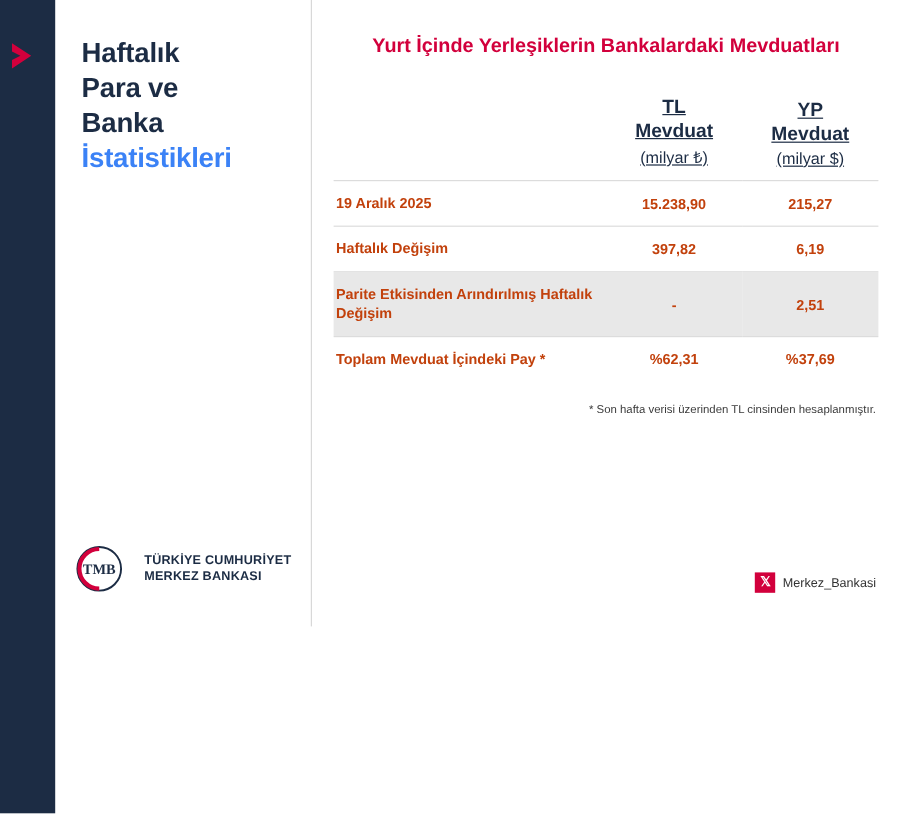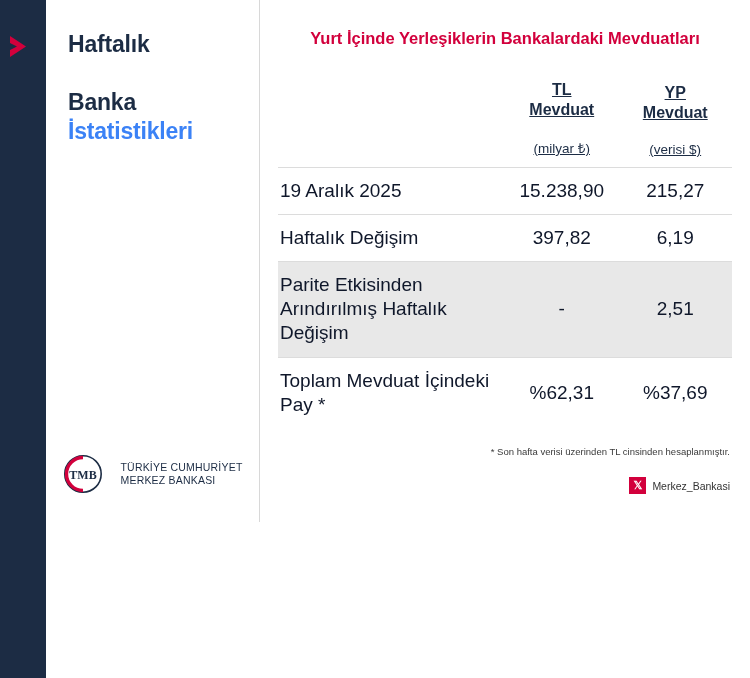--- a/index.html
+++ b/index.html
@@ -59,21 +59,21 @@
     gap: 18px;
     white-space: nowrap;
   }
   .cbrt-mark {
     width: 40px; height: 40px;
     flex: 0 0 40px;
     position: relative;
   }
   .cbrt-text {
     font-size: 10.5px;
-    font-weight: normal;
+    font-weight: bold;
     line-height: 1.25;
     color: #1c2c44;
     letter-spacing: 0.2px;
   }
   .cbrt-text .l2 { display: block; }
   
   .content {
     flex: 1 1 auto;
     position: relative;
     padding: 28px 18px 0 18px;
@@ -105,29 +105,30 @@
   th.colhead .big {
     display: block;
     font-size: 16px;
     font-weight: bold;
     line-height: 1.25;
   }
   th.colhead .unit {
     display: block;
     font-size: 13.5px;
     font-weight: normal;
-    margin-top: 19px;
+    margin-top: 2px;
   }
   tbody tr { border-top: 1px solid #dcdcdc; }
   tbody tr.shaded { background: #e8e8e8; }
   tbody td {
     padding: 11px 4px;
-    font-size: 19px;
-    color: #0f172a;
+    font-size: 12px;
+    color: #c2410c;
     vertical-align: middle;
+    font-weight: bold;
   }
   tbody td.label {
     text-align: left;
     padding-left: 2px;
     line-height: 1.27;
   }
   tbody td.val {
     text-align: center;
     white-space: nowrap;
   }
@@ -177,21 +178,21 @@
     <div class="rail-arrow">
       <svg width="30" height="30" viewBox="0 0 30 30">
         <path d="M2 4 L18 14.5 L2 25 L2 18 L9 14.5 L2 11 Z" fill="#d2003c"></path>
       </svg>
     </div>
   </div>
 
   <div class="left-panel">
     <div class="title-block">
       <span>Haftalık</span><br>
-      <br>
+      <span>Para ve</span><br>
       <span>Banka</span>
       <span class="title-accent">İstatistikleri</span>
     </div>
 
     <div class="cbrt-logo">
       <div class="cbrt-mark">
         <svg width="40" height="40" viewBox="0 0 40 40">
           <circle cx="20" cy="20" r="18.2" fill="none" stroke="#1c2c44" stroke-width="1.6"></circle>
           <path d="M20 3.5 A16.5 16.5 0 0 0 20 36.5" fill="none" stroke="#d2003c" stroke-width="3.4"></path>
           <text x="20" y="24.5" text-anchor="middle" font-family="Liberation Serif, serif" font-size="12" font-weight="bold" fill="#1c2c44">TMB</text>
@@ -220,21 +221,21 @@
         <tr>
           <th></th>
           <th class="colhead">
             <span class="big">TL</span>
             <span class="big">Mevduat</span>
             <span class="unit">(milyar ₺)</span>
           </th>
           <th class="colhead">
             <span class="big">YP</span>
             <span class="big">Mevduat</span>
-            <span class="unit">(verisi $)</span>
+            <span class="unit">(milyar $)</span>
           </th>
         </tr>
       </thead>
       <tbody>
         <tr>
           <td class="label">19 Aralık 2025</td>
           <td class="val">15.238,90</td>
           <td class="val">215,27</td>
         </tr>
         <tr>

